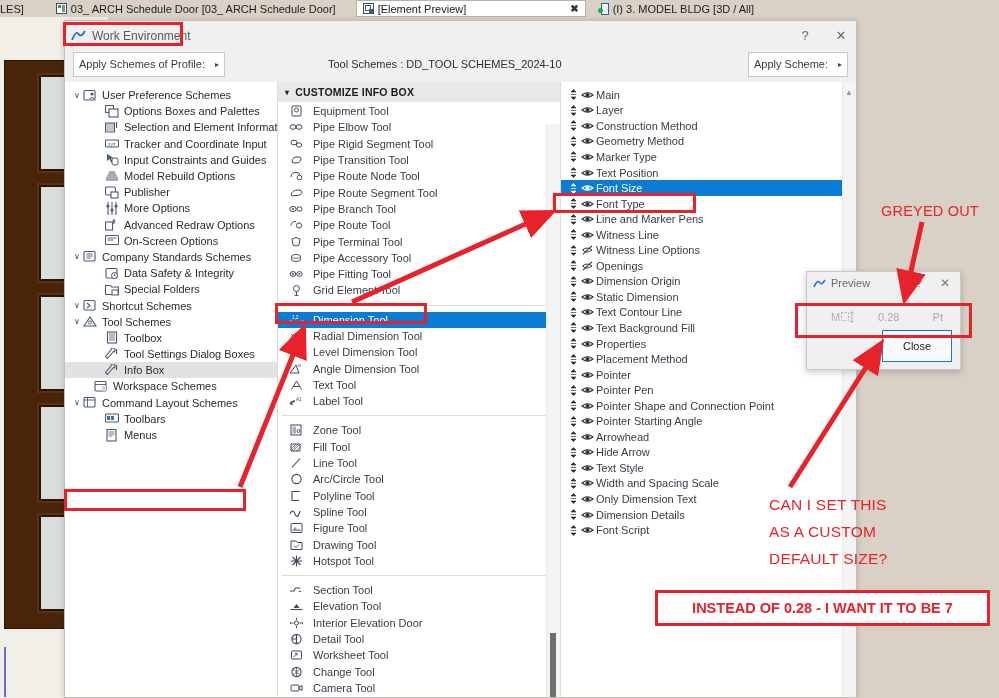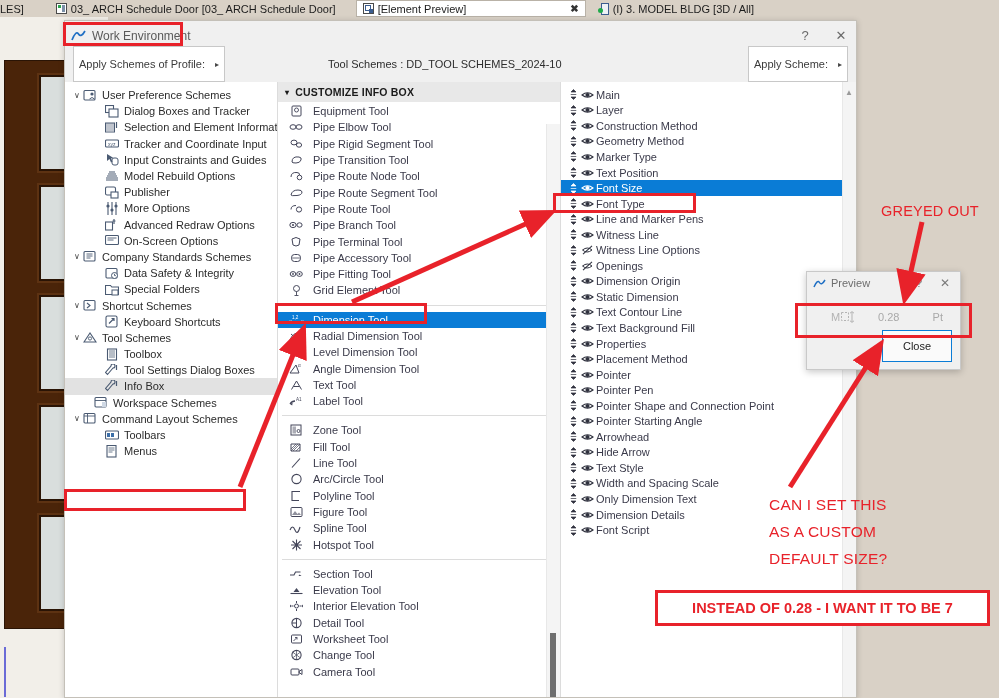--- a/index.html
+++ b/index.html
@@ -82,21 +82,21 @@
   #dlg-title-text { font-size: 12px; color: #5a5a5a; }
   .win-btns { position: absolute; right: 8px; top: 0; height: 29px; display:flex; align-items:center; gap: 22px;}
   .win-btn { font-size: 13px; color: #6a6a6a; width: 14px; text-align:center; }
 
   
   #schemes-row {
     height: 24px; margin: 2px 8px 6px 8px; display: flex; align-items: center;
     position: relative;
   }
   .combo {
-    height: 36px; border: 1px solid #c8c8c8; background: #fff;
+    height: 25px; border: 1px solid #c8c8c8; background: #fff;
     display: flex; align-items: center; justify-content: space-between;
     padding: 0 5px; font-size: 11px; color: #3b3b3b;
   }
   .combo .arr { font-size: 8px; color: #444; }
   #combo-left { width: 152px; }
   #combo-right { width: 100px; position: absolute; right: 0; }
   #schemes-label {
     position: absolute; left: 255px; font-size: 11px; color: #2d2d2d; white-space: nowrap;
   }
 
@@ -264,21 +264,21 @@
                 <path d="M6.5 10 q2.5-3 5 0" stroke="#4a5a72" stroke-width="1" fill="none"></path>
               </svg></span>
             <span>User Preference Schemes</span>
           </div>
           <div class="tree-item">
             <span class="chev" style="margin-left: 28px;"></span>
             <span class="t-ico"><svg width="14" height="13" viewBox="0 0 14 13">
                 <rect x="0.5" y="0.5" width="8" height="7" fill="none" stroke="#4a5a72" stroke-width="1.1"></rect>
                 <rect x="4" y="4" width="9" height="8" fill="#fff" stroke="#4a5a72" stroke-width="1.1"></rect>
               </svg></span>
-            <span>Dialog Boxes and Tracker</span>
+            <span>Options Boxes and Palettes</span>
           </div>
           <div class="tree-item">
             <span class="chev" style="margin-left: 28px;"></span>
             <span class="t-ico"><svg width="14" height="13" viewBox="0 0 14 13">
                 <rect x="0.5" y="2" width="9" height="9" fill="none" stroke="#4a5a72" stroke-width="1"></rect>
                 <path d="M1 3 h8 M1 5 h8 M1 7 h8 M1 9 h8" stroke="#4a5a72" stroke-width="0.7"></path>
                 <path d="M11.5 1 v6" stroke="#4a5a72" stroke-width="1.2"></path>
               </svg></span>
             <span>Selection and Element Information</span>
           </div>
@@ -364,28 +364,20 @@
               </svg></span>
             <span>Special Folders</span>
           </div>
           <div class="tree-item">
             <span class="chev" style="margin-left: 6px;">∨</span>
             <span class="t-ico"><svg width="14" height="13" viewBox="0 0 14 13">
                 <rect x="1" y="1.5" width="11" height="9.5" rx="1" fill="none" stroke="#4a5a72" stroke-width="1.1"></rect>
                 <path d="M4 4 l3 2.5 l-3 2.5" stroke="#4a5a72" stroke-width="1.1" fill="none"></path>
               </svg></span>
             <span>Shortcut Schemes</span>
-          </div>
-          <div class="tree-item">
-            <span class="chev" style="margin-left: 28px;"></span>
-            <span class="t-ico"><svg width="14" height="13" viewBox="0 0 14 13">
-                <rect x="1" y="1" width="11" height="11" rx="1.5" fill="none" stroke="#4a5a72" stroke-width="1.1"></rect>
-                <path d="M4 8.5 L9 3.5 M6.5 3.5 H9 V6" stroke="#4a5a72" stroke-width="1.2" fill="none"></path>
-              </svg></span>
-            <span>Keyboard Shortcuts</span>
           </div>
           <div class="tree-item">
             <span class="chev" style="margin-left: 6px;">∨</span>
             <span class="t-ico"><svg width="14" height="13" viewBox="0 0 14 13">
                 <path d="M1 11 L7 2 L13 11 Z" fill="none" stroke="#4a5a72" stroke-width="1.1"></path>
                 <circle cx="7" cy="7.5" r="1.6" fill="none" stroke="#4a5a72" stroke-width="0.9"></circle>
               </svg></span>
             <span>Tool Schemes</span>
           </div>
           <div class="tree-item">
@@ -505,35 +497,35 @@
               <span class="tool-ico" style="color: rgb(68, 70, 90);">
                 <svg width="17" height="14" viewBox="0 0 17 14">
                   <path d="M3 9 q1-5 7-5 q4 0 4 2 q0 3-5 3.5 q-6 .5-6-.5z" fill="none" stroke="#44465a" stroke-width="1"></path>
                 </svg>
               </span>
               <span>Pipe Route Segment Tool</span>
             </div>
             <div class="tool-row">
               <span class="tool-ico" style="color: rgb(68, 70, 90);">
                 <svg width="17" height="14" viewBox="0 0 17 14">
-                  <path d="M3 7.5 q0-4 5-4" fill="none" stroke="#44465a" stroke-width="1"></path>
-                  <circle cx="11" cy="7.5" r="2.6" fill="none" stroke="#44465a" stroke-width="1"></circle>
-                </svg>
-              </span>
-              <span>Pipe Route Tool</span>
-            </div>
-            <div class="tool-row">
-              <span class="tool-ico" style="color: rgb(68, 70, 90);">
-                <svg width="17" height="14" viewBox="0 0 17 14">
                   <ellipse cx="5" cy="7" rx="3.2" ry="2.6" fill="none" stroke="#44465a" stroke-width="1"></ellipse>
                   <circle cx="5" cy="7" r="1" fill="#44465a"></circle>
                   <ellipse cx="11.5" cy="7" rx="2.6" ry="2.2" fill="none" stroke="#44465a" stroke-width="1"></ellipse>
                 </svg>
               </span>
               <span>Pipe Branch Tool</span>
+            </div>
+            <div class="tool-row">
+              <span class="tool-ico" style="color: rgb(68, 70, 90);">
+                <svg width="17" height="14" viewBox="0 0 17 14">
+                  <path d="M3 7.5 q0-4 5-4" fill="none" stroke="#44465a" stroke-width="1"></path>
+                  <circle cx="11" cy="7.5" r="2.6" fill="none" stroke="#44465a" stroke-width="1"></circle>
+                </svg>
+              </span>
+              <span>Pipe Route Tool</span>
             </div>
             <div class="tool-row">
               <span class="tool-ico" style="color: rgb(68, 70, 90);">
                 <svg width="17" height="14" viewBox="0 0 17 14">
                   <path d="M4 4 q4-3 8 0 l-1 6 q-3 2-6 0z" fill="none" stroke="#44465a" stroke-width="1"></path>
                 </svg>
               </span>
               <span>Pipe Terminal Tool</span>
             </div>
             <div class="tool-row">
@@ -662,33 +654,42 @@
               <span class="tool-ico" style="color: rgb(68, 70, 90);">
                 <svg width="17" height="14" viewBox="0 0 17 14">
                   <path d="M12 2.5 L4 2.5 L4 11.5 L11 11.5" stroke="#44465a" stroke-width="1.1" fill="none"></path>
                 </svg>
               </span>
               <span>Polyline Tool</span>
             </div>
             <div class="tool-row">
               <span class="tool-ico" style="color: rgb(68, 70, 90);">
                 <svg width="17" height="14" viewBox="0 0 17 14">
+                  <path d="M2 9 q2.5-6 5 0 q2.5 6 5 -3" stroke="#44465a" stroke-width="1.1" fill="none"></path>
+                </svg>
+              </span>
+              <span>Spline Tool</span>
+            </div>
+            <div class="tool-row">
+              <span class="tool-ico" style="color: rgb(68, 70, 90);">
+                <svg width="17" height="14" viewBox="0 0 17 14">
                   <rect x="3" y="2.5" width="11" height="9" rx="1" fill="none" stroke="#44465a" stroke-width="1"></rect>
                   <path d="M4 10 L7 6 L9.5 9 L11 7.5 L13 10z" fill="#44465a" opacity=".6"></path>
                 </svg>
               </span>
               <span>Figure Tool</span>
             </div>
             <div class="tool-row">
               <span class="tool-ico" style="color: rgb(68, 70, 90);">
                 <svg width="17" height="14" viewBox="0 0 17 14">
-                  <path d="M2 9 q2.5-6 5 0 q2.5 6 5 -3" stroke="#44465a" stroke-width="1.1" fill="none"></path>
-                </svg>
-              </span>
-              <span>Spline Tool</span>
+                  <path d="M3 3 h5 l1.5 1.5 h4.5 v7 h-11z" fill="none" stroke="#44465a" stroke-width="1"></path>
+                  <path d="M6 7.5 l2 2 l3-3" stroke="#44465a" stroke-width="0.9" fill="none"></path>
+                </svg>
+              </span>
+              <span>Drawing Tool</span>
             </div>
             <div class="tool-row">
               <span class="tool-ico" style="color: rgb(68, 70, 90);">
                 <svg width="17" height="14" viewBox="0 0 17 14">
                   <path d="M8.5 1.5 v11 M3 7 h11 M4.5 3 L12.5 11 M12.5 3 L4.5 11" stroke="#44465a" stroke-width="1.1"></path>
                 </svg>
               </span>
               <span>Hotspot Tool</span>
             </div>
             <div class="tool-sep"></div>
@@ -711,21 +712,21 @@
               <span>Elevation Tool</span>
             </div>
             <div class="tool-row">
               <span class="tool-ico" style="color: rgb(68, 70, 90);">
                 <svg width="17" height="14" viewBox="0 0 17 14">
                   <circle cx="8.5" cy="7" r="2" fill="none" stroke="#44465a" stroke-width="1"></circle>
                   <path d="M8.5 2 v2 M8.5 10 v2 M3.5 7 h2 M11.5 7 h2" stroke="#44465a" stroke-width="1"></path>
                   <path d="M2 5.5 l1.5 1.5 l-1.5 1.5z M15 5.5 l-1.5 1.5 l1.5 1.5z" fill="#44465a"></path>
                 </svg>
               </span>
-              <span>Interior Elevation Tool</span>
+              <span>Interior Elevation Door</span>
             </div>
             <div class="tool-row">
               <span class="tool-ico" style="color: rgb(68, 70, 90);">
                 <svg width="17" height="14" viewBox="0 0 17 14">
                   <circle cx="8.5" cy="7" r="4.6" fill="none" stroke="#44465a" stroke-width="1.1"></circle>
                   <path d="M8.5 2.4 v9.2 M4 7 h4.5" stroke="#44465a" stroke-width="1"></path>
                 </svg>
               </span>
               <span>Detail Tool</span>
             </div>

